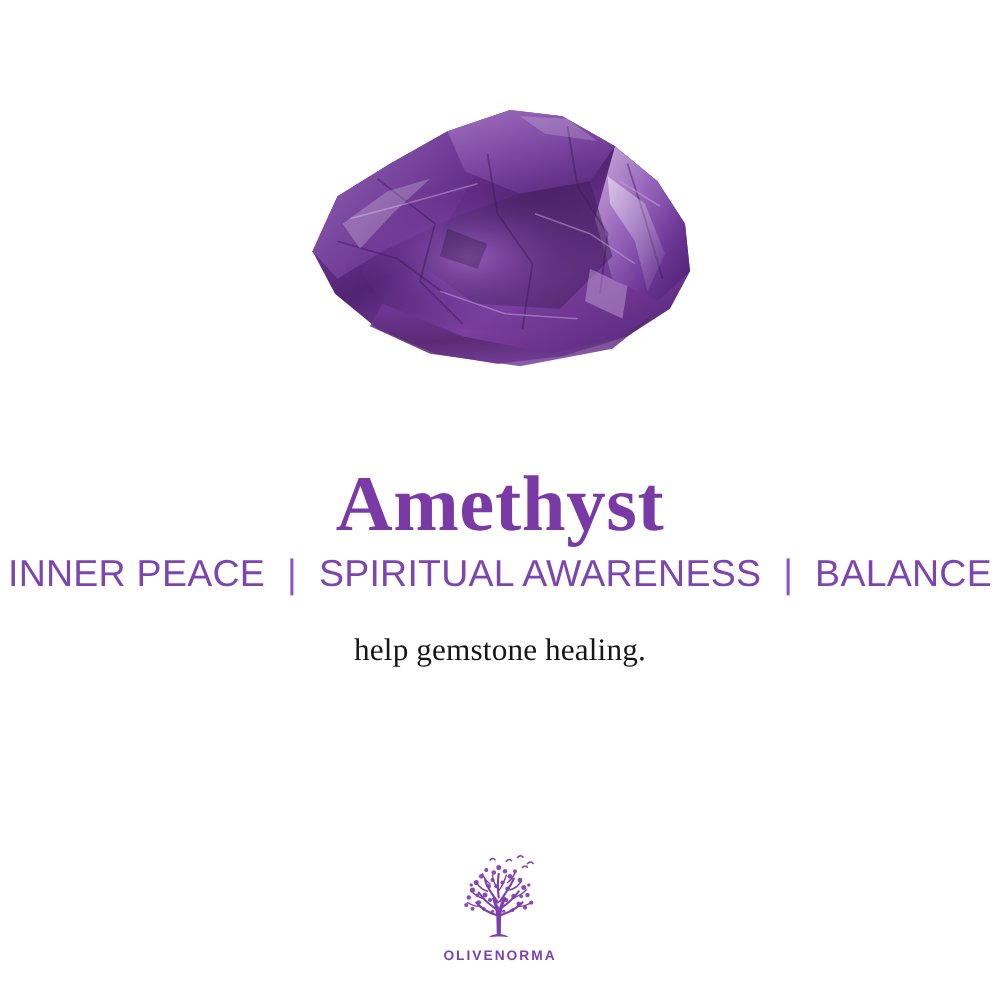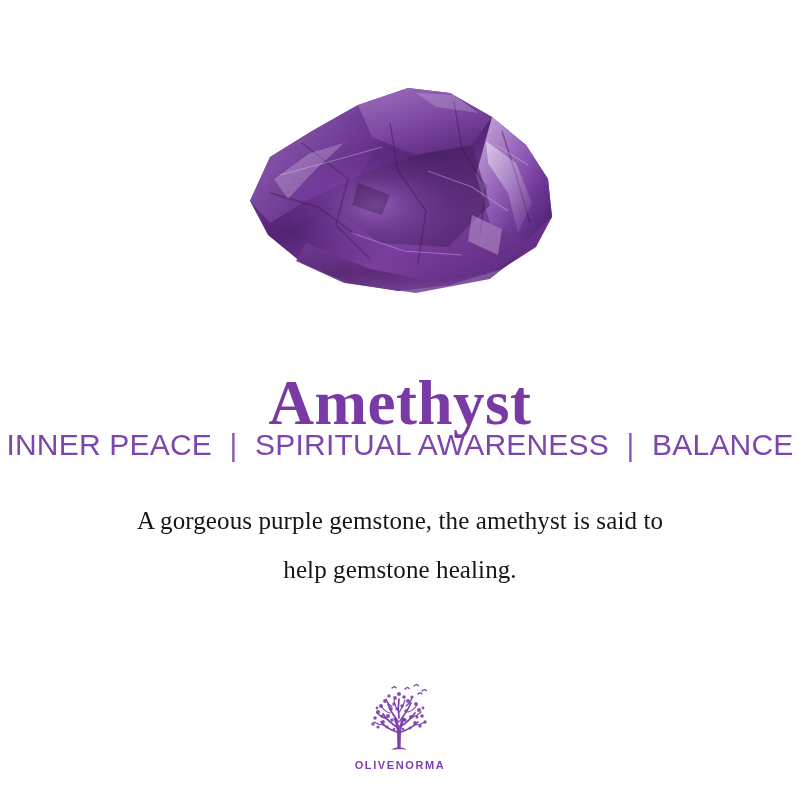--- a/index.html
+++ b/index.html
@@ -49,21 +49,21 @@
     font-weight: 700;
     letter-spacing: 0.5px;
     color: #7a3aa6;
     line-height: 1.05;
   }
 
   
   .subtitle {
     position: absolute;
     left: 0;
-    top: 428px;
+    top: 443px;
     width: 800px;
     text-align: center;
     font-family: "Liberation Sans", sans-serif;
     font-size: 30px;
     font-weight: 400;
     letter-spacing: 0.2px;
     color: #7d46ae;
     white-space: nowrap;
     line-height: 1.1;
   }
@@ -202,21 +202,20 @@
 
   <div class="subtitle">
     <span class="kw">INNER PEACE</span>
     <span class="sep">|</span>
     <span class="kw">SPIRITUAL AWARENESS</span>
     <span class="sep">|</span>
     <span class="kw">BALANCE</span>
   </div>
 
   <div class="description">
-    <span class="dline">A gorgeous purple gemstone, the amethyst is said to</span>
     <span class="dline">help gemstone healing.</span>
   </div>
 
   <div class="brand">
     <svg class="brand-mark" width="78" height="74" viewBox="0 0 78 74">
       <g fill="#7e3fae">
 
         <path d="M36.4,66.5 L36.1,52 C35.6,45 34,40 32.4,36.3
                  L34.8,35.6 C36.2,38.8 37.4,42.4 38,46
                  C38.8,42 40.3,38.2 42.2,35.2 L44.4,36.4

